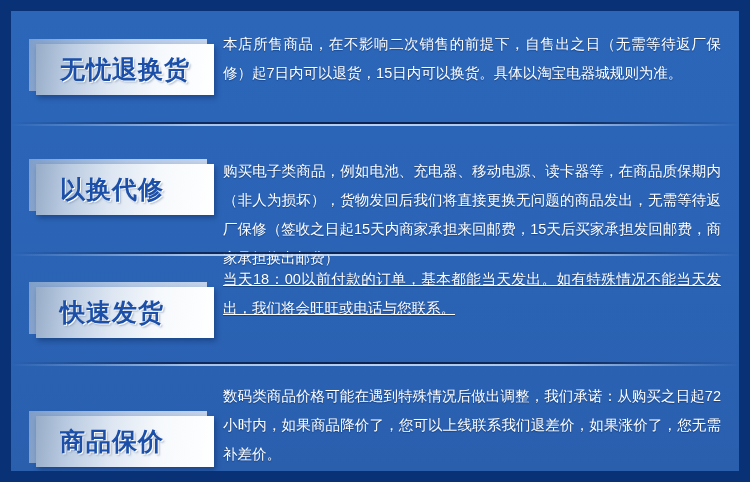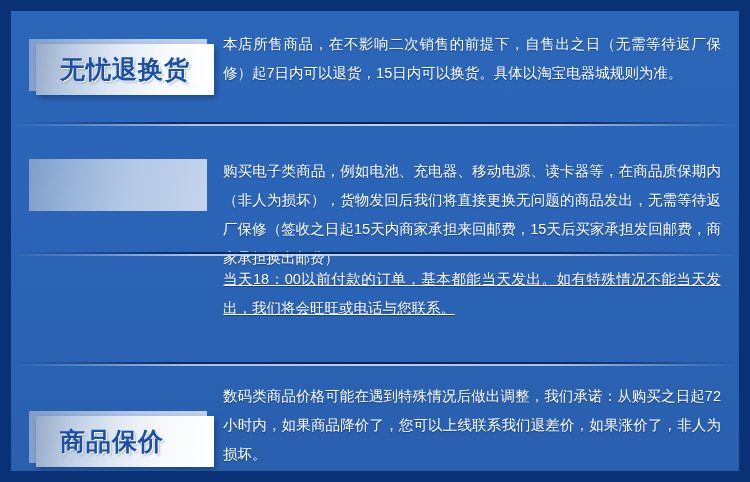--- a/index.html
+++ b/index.html
@@ -141,40 +141,49 @@
       <div class="body-text" style="top:19px;">本店所售商品，在不影响二次销售的前提下，自售出之日（无需等待返厂保修）起7日内可以退货，15日内可以换货。具体以淘宝电器城规则为准。</div>
     </div>
     <div class="divider" style="top:111px;">
       <div class="dark"></div>
       <div class="light"></div>
     </div>
 
     <div class="row" style="top:116px;height:126px;">
       <div class="badge-wrap" style="top:32px;">
         <div class="badge-back"></div>
+        <div class="badge-front">
+          <span class="badge-label">以换代修</span>
+        </div>
       </div>
       <div class="body-text" style="top:30px;">购买电子类商品，例如电池、充电器、移动电源、读卡器等，在商品质保期内（非人为损坏），货物发回后我们将直接更换无问题的商品发出，无需等待返厂保修（签收之日起15天内商家承担来回邮费，15天后买家承担发回邮费，商家承担换出邮费）</div>
     </div>
     <div class="divider" style="top:241px;">
       <div class="dark"></div>
       <div class="light"></div>
     </div>
 
     <div class="row" style="top:246px;height:105px;">
+      <div class="badge-wrap" style="top:25px;">
+        <div class="badge-back"></div>
+        <div class="badge-front">
+          <span class="badge-label">快速发货</span>
+        </div>
+      </div>
       <div class="body-text" style="top:8px;text-decoration:underline;">当天18：00以前付款的订单，基本都能当天发出。如有特殊情况不能当天发出，我们将会旺旺或电话与您联系。</div>
     </div>
     <div class="divider" style="top:351px;">
       <div class="dark"></div>
       <div class="light"></div>
     </div>
 
     <div class="row" style="top:356px;height:104px;">
       <div class="badge-wrap" style="top:44px;">
         <div class="badge-back"></div>
         <div class="badge-front">
           <span class="badge-label">商品保价</span>
         </div>
       </div>
-      <div class="body-text" style="top:15px;">数码类商品价格可能在遇到特殊情况后做出调整，我们承诺：从购买之日起72小时内，如果商品降价了，您可以上线联系我们退差价，如果涨价了，非人为损坏。</div>
+      <div class="body-text" style="top:15px;">数码类商品价格可能在遇到特殊情况后做出调整，我们承诺：从购买之日起72小时内，如果商品降价了，您可以上线联系我们退差价，如果涨价了，您无需补差价。</div>
     </div>
 
   </div>
 </div>
 
 </body></html>

